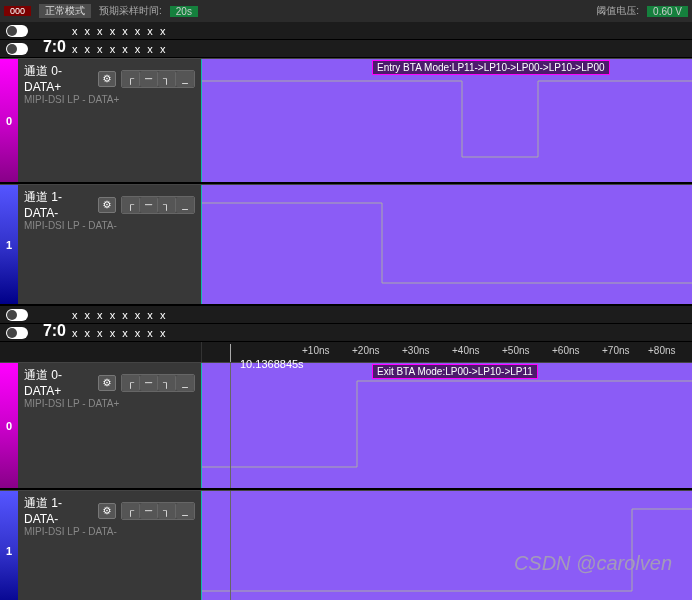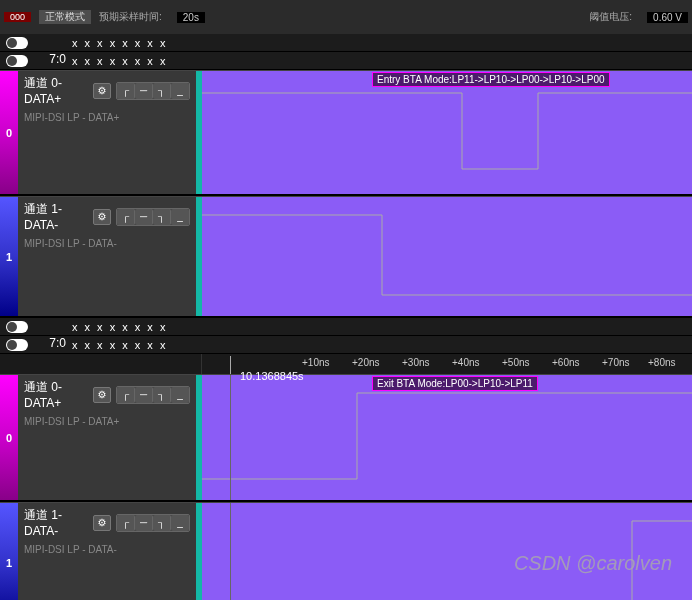--- a/index.html
+++ b/index.html
@@ -7,32 +7,32 @@
     width: 692px;
     height: 600px;
     background: #000;
     font-family: Arial, sans-serif;
     font-size: 11px;
     color: #ccc;
     overflow: hidden;
     position: relative;
   }
   .top-bar {
-    height: 34px;
+    height: 22px;
     background: #2b2b2b;
     display: flex;
     align-items: center;
     padding: 0 4px;
     gap: 8px;
     font-size: 10px;
   }
   .red-box { background:#7a0000; color:#fff; padding:0 6px; font-size:9px; }
   .mode-pill { background:#4d4d4d; color:#ddd; padding:0 6px; border-radius:0; font-size:10px; }
   .top-text { color:#aaa; font-size:10px; }
-  .top-val { background:#000000; color:#ccc; padding:0 6px; font-size:10px;margin-left:7px; }
+  .top-val { background:#15803d; color:#ccc; padding:0 6px; font-size:10px; }
 
   .bitrows {
     background: #1c1c1c;
   }
   .bitrow {
     height: 18px;
     display: flex;
     align-items: center;
     padding-left: 6px;
     gap: 6px;
@@ -40,21 +40,21 @@
   }
   .toggle {
     width: 22px; height: 12px;
     background: #fff; border-radius: 6px;
     position: relative;
   }
   .toggle::after {
     content:''; position:absolute; left:1px; top:1px;
     width:10px; height:10px; border-radius:50%; background:#444;
   }
-  .bitlabel { color:#fff; font-weight:normal; font-size:12px; width:32px; text-align:right;margin-top:33px; }
+  .bitlabel { color:#fff; font-weight:bold; font-size:16px; width:32px; text-align:right;margin-top:33px; }
   .bits { color:#fff; font-size:11px; letter-spacing: 2px; }
 
   .panel {
     position: relative;
     display: flex;
     border-top: 1px solid #444;
     border-bottom: 2px solid #000;
   }
   .panel.p0a { height: 126px; }
   .panel.p1a { height: 122px; }
@@ -67,36 +67,36 @@
     color:#fff; font-size:11px; font-weight:bold;
   }
   .grad-magenta { background: linear-gradient(#f0f, #c0c, #808); }
   .grad-blue { background: linear-gradient(#55f, #33c, #008); }
 
   .label-col {
     width: 184px;
     background: #383838;
     padding: 4px 6px;
     position: relative;
-    border-right: 6px solid #14b8a6;
+    border-right: 1px solid #14b8a6;
   }
   .ch-header {
     display:flex; align-items:center; gap:5px;
   }
   .ch-title { color:#fff; font-size:12px; }
   .ch-btn {
     background:#555; border:1px solid #777; color:#fff;
     font-size:10px; height:16px; min-width:18px;
     display:flex; align-items:center; justify-content:center;
     border-radius:2px; cursor:pointer;
   }
   .btn-group { display:flex; background:#444; border:1px solid #666; border-radius:2px; }
   .btn-group .ch-btn { border:none; border-right:1px solid #666; }
   .btn-group .ch-btn:last-child { border-right:none; }
-  .ch-sub { color:#888; font-size:10px; margin-top:6px; }
+  .ch-sub { color:#888; font-size:10px; }
 
   .wave-col {
     flex: 1;
     background: #8b5cf6;
     position: relative;
     overflow: hidden;
   }
   .wave-svg { position:absolute; left:0; top:0; width:100%; height:100%; }
 
   .ruler {

